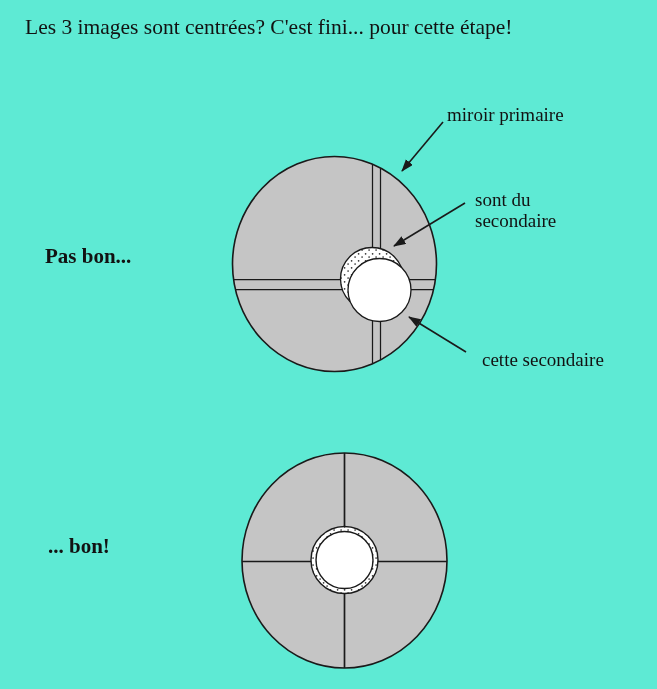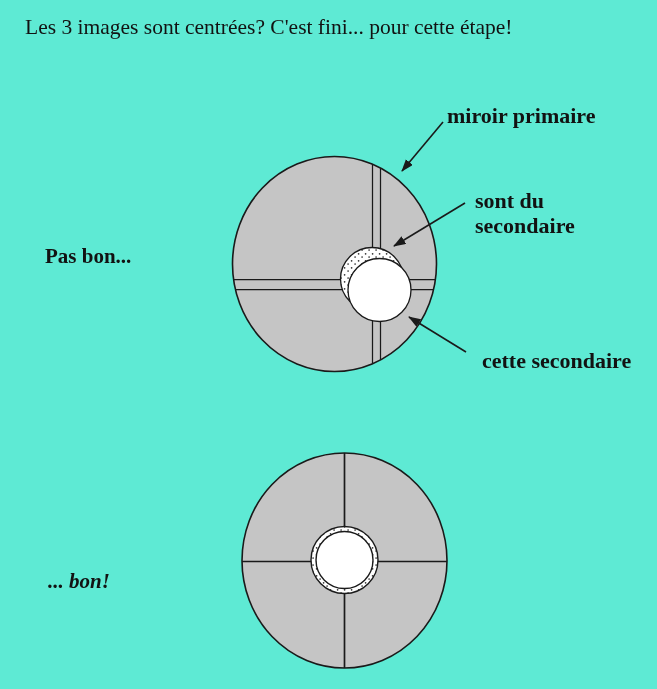--- a/index.html
+++ b/index.html
@@ -33,26 +33,26 @@
     font-weight: 400;
   }
   .row-label {
     position: absolute;
     font-size: 21px;
     font-weight: 700;
     white-space: nowrap;
     text-align: center;
   }
   #label-bad  { left: 45px; top: 244px; }
-  #label-good { left: 48px; top: 569px; font-style: italic; }
+  #label-good { left: 48px; top: 534px; }
   .callout {
     position: absolute;
-    font-size: 22px;
+    font-size: 19px;
     line-height: 1.12;
-    font-weight: 700;
+    font-weight: 400;
     white-space: nowrap;
   }
   #callout-primary   { left: 447px; top: 104px; }
   #callout-sec-image { left: 475px; top: 189px; }
   #callout-secondary { left: 482px; top: 349px; }
 </style>
 </head>
 <body>
 
 <div id="page">

